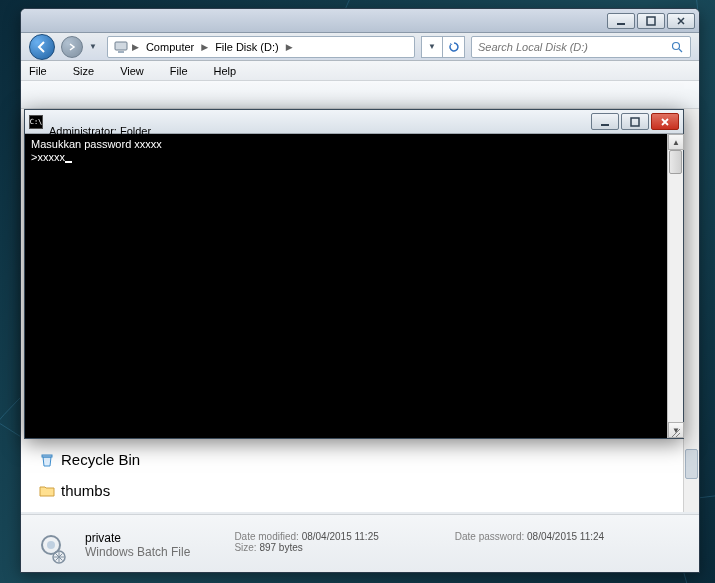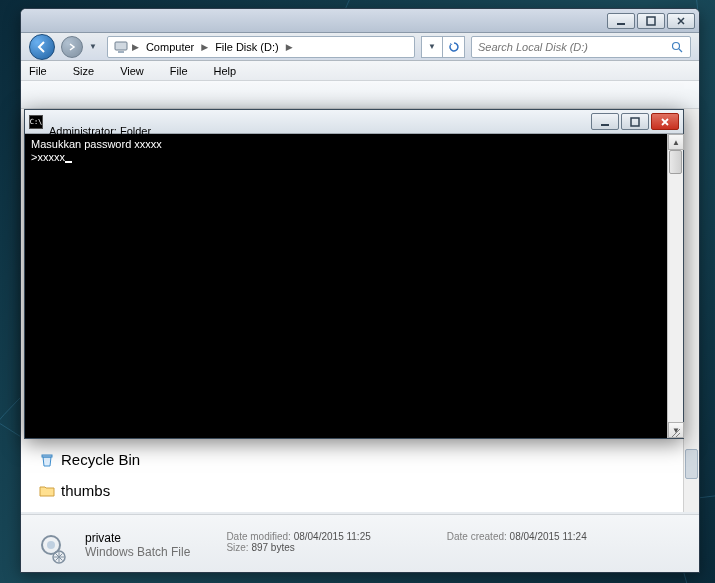--- a/index.html
+++ b/index.html
@@ -36,21 +36,21 @@
 .content-area { position: absolute; left: 0; right: 0; top: 100px; bottom: 60px; background: white; overflow: hidden; }
 .file-list { position: absolute; left: 18px; top: 342px; display: flex; flex-direction: column; gap: 14px; font-size: 15px; }
 .file-item { display: flex; align-items: center; gap: 6px; cursor: pointer; }
 .file-ico { width: 16px; height: 16px; display: flex; align-items: center; justify-content: center; }
 
 .details-pane { position: absolute; left: 0; right: 0; bottom: 0; height: 58px; background: linear-gradient(180deg, #f4f6f8 0%, #e8ecf0 100%); border-top: 1px solid #d0d4d8; display: flex; align-items: flex-start; padding: 16px 12px; gap: 16px; }
 .dp-ico { width: 36px; height: 36px; display: flex; align-items: center; justify-content: center; }
 .dp-info { display: flex; flex-direction: column; }
 .dp-name { font-size: 12px; }
 .dp-type { font-size: 12px; color: #707070; }
-.dp-meta { display: flex; flex-direction: column; font-size: 10px; color: #505050; margin-left: 20px; }
+.dp-meta { display: flex; flex-direction: column; font-size: 10px; color: #505050; margin-left: 28px; }
 .dp-meta-label { color: #808080; }
 
 .cmd-window { position: absolute; left: 24px; top: 109px; width: 660px; height: 330px; border: 1px solid #3a4a5a; box-shadow: 0 4px 20px rgba(0,0,0,0.5); }
 .cmd-titlebar { height: 24px; background: linear-gradient(180deg, #f0f4f8 0%, #d8e0e8 100%); display: flex; align-items: center; padding: 0 4px; gap: 6px; border-bottom: 1px solid #a0a8b0; }
 .cmd-ico { width: 14px; height: 14px; background: black; border: 1px solid #505050; font-size: 7px; color: white; display: flex; align-items: center; justify-content: center; font-family: monospace; }
 .cmd-title { flex: 1; font-size: 11px; margin-top: 18px; }
 .cmd-btns { display: flex; gap: 2px; }
 .cmd-btn { width: 28px; height: 17px; border: 1px solid #6a7a8a; border-radius: 2px; display: flex; align-items: center; justify-content: center; cursor: pointer; background: linear-gradient(180deg, #f0f4f8 0%, #d0d8e0 100%); }
 .cmd-btn.close { background: linear-gradient(180deg, #e07060 0%, #c83020 100%); border-color: #a02010; }
 .cmd-btn svg { width: 10px; height: 10px; }
@@ -185,21 +185,21 @@
       </div>
     <div class="dp-info">
       <span class="dp-name">private</span>
       <span class="dp-type">Windows Batch File</span>
     </div>
     <div class="dp-meta">
       <div><span class="dp-meta-label">Date modified:</span> <span>08/04/2015 11:25</span></div>
       <div><span class="dp-meta-label">Size:</span> <span>897 bytes</span></div>
     </div>
     <div class="dp-meta" style="margin-left:60px">
-      <div><span class="dp-meta-label">Date created:</span> <span>08/04/2015 11:24</span></div>
+      <div><span class="dp-meta-label">Date password:</span> <span>08/04/2015 11:24</span></div>
     </div>
   </div>
 </div>
 
 <div class="cmd-window">
   <div class="cmd-titlebar">
     <div class="cmd-ico">C:\</div>
     <div class="cmd-title">Administrator:  Folder</div>
     <div class="cmd-btns">
       <div class="cmd-btn">

